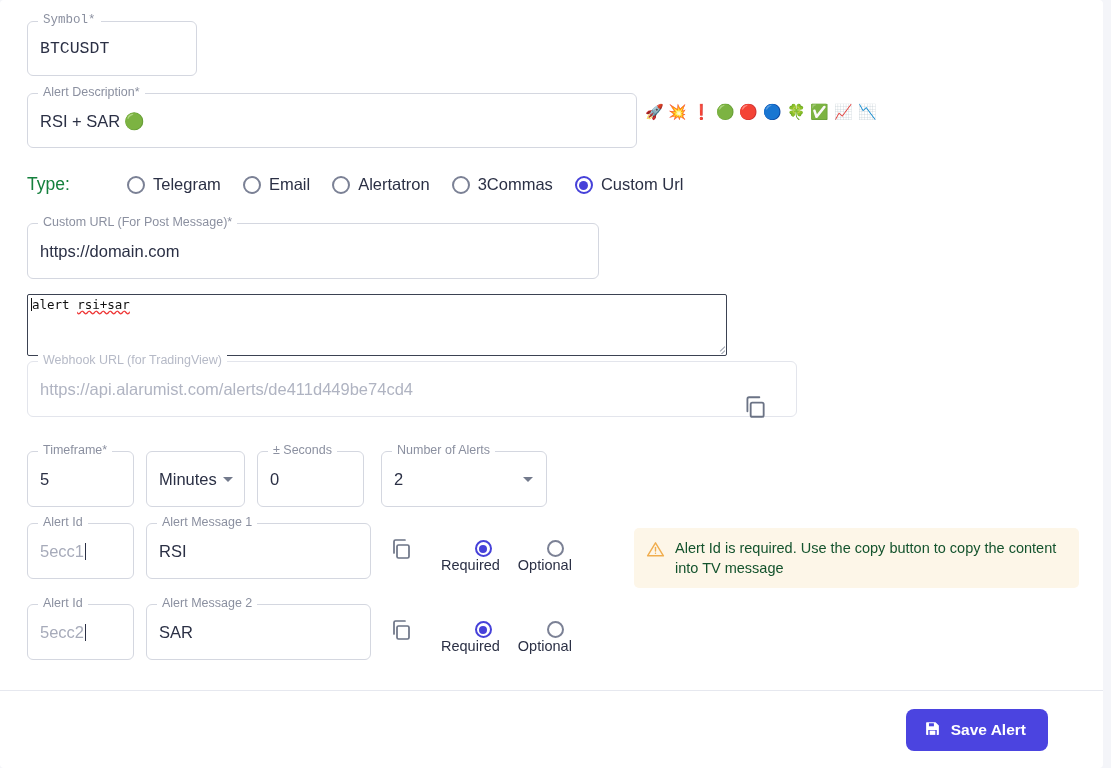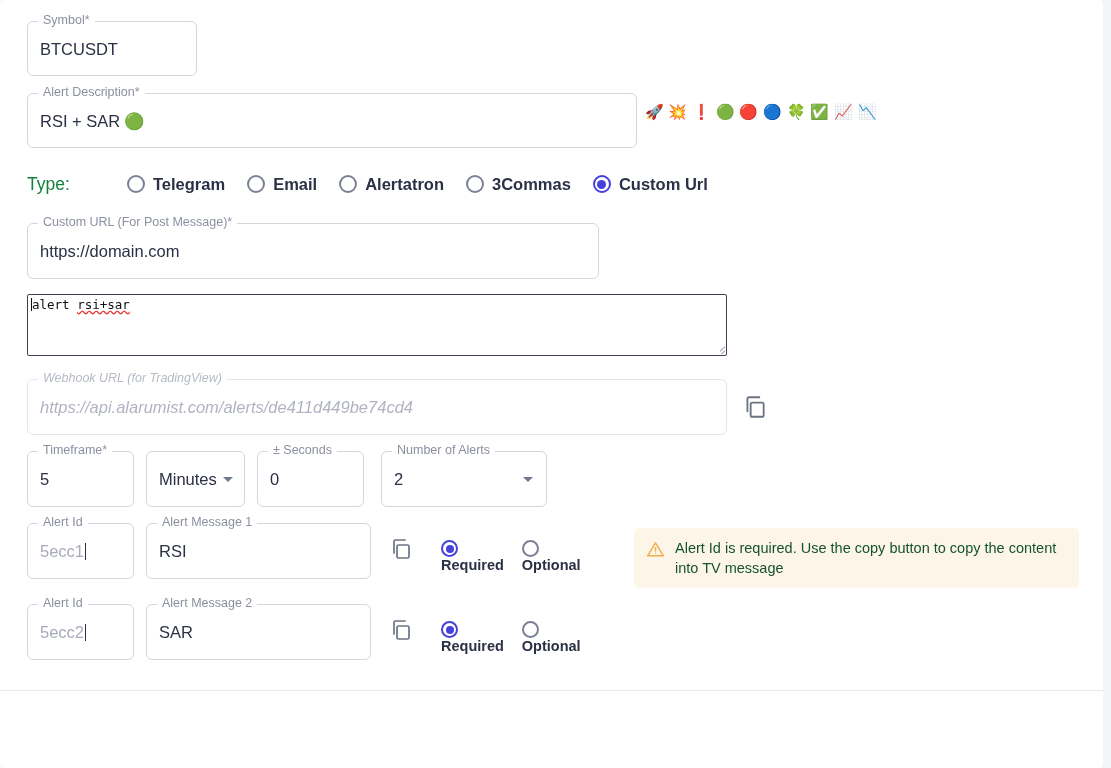--- a/index.html
+++ b/index.html
@@ -86,24 +86,23 @@
   .type-row {
     position: absolute;
     left: 27px; top: 174px;
     display: flex; align-items: center;
   }
   .type-label {
     font-size: 17.5px; color: #15803d;
     width: 100px;
   }
   .radio-item {
-    display: flex; align-items: flex-start;
+    display: flex; align-items: flex-end;
     margin-right: 22px;
     cursor: pointer;
-    font-weight: bold;
   }
   .radio {
     width: 18px; height: 18px;
     border: 2px solid #7b8195;
     border-radius: 50%;
     margin-right: 8px;
     position: relative;
     flex: none;
   }
   .radio.on { border-color: #4641d9; }
@@ -219,21 +218,21 @@
   .ro-group .radio { width: 17px; height: 17px; }
   .ro-group .radio.on::after { width: 8px; height: 8px; margin: -4px 0 0 -4px; }
   .ro-group .radio-text { font-size: 14.5px; }
 </style>
 </head>
 <body>
 
 <div class="card">
   <div class="form-area">
 
-    <div class="field" style="left:27px; top:21px; width:170px; height:55px;">
+    <div class="field" style="left:27px; top:21px; width:170px; height:55px;font-family:Liberation Mono, monospace;">
       <div class="box"></div>
       <div class="legend">
         <span>Symbol</span><span class="req">*</span>
       </div>
       <div class="val">BTCUSDT</div>
     </div>
 
     <div class="field" style="left:27px; top:93px; width:610px; height:55px;">
       <div class="box"></div>
       <div class="legend">
@@ -289,21 +288,21 @@
 
     <div class="ta-wrap">
       <span class="ta-caret"></span>
       <div class="ta-text"><span>alert </span><span class="sp">rsi+sar</span></div>
       <div class="ta-grip">
           <i></i>
           <i></i>
         </div>
     </div>
 
-    <div class="field disabled" style="left:27px; top:379px; width:700px; height:56px;font-style:italic;">
+    <div class="field disabled" style="left:27px; top:361px; width:770px; height:56px;">
       <div class="box"></div>
       <div class="legend">Webhook URL (for TradingView)</div>
       <div class="val placeholder">https://api.alarumist.com/alerts/de411d449be74cd4</div>
     </div>
 
     <span class="copy-icon" style="left:742px; top:394px;">
       <svg width="26" height="26" viewBox="0 0 24 24" fill="none" stroke="#6b7385" stroke-width="1.7" stroke-linecap="round" stroke-linejoin="round">
         <rect x="8" y="8" width="12" height="13" rx="1.5"></rect>
         <path d="M5 16V4.5A1.5 1.5 0 0 1 6.5 3H16"></path>
       </svg>
@@ -404,13 +403,25 @@
       <div class="radio-item">
         <span class="radio"></span>
         <span class="radio-text">Optional</span>
       </div>
     </div>
 
   </div>
 
   <div class="divider"></div>
 
+  <div class="footer">
+    <button class="save-btn">
+      <span>
+        <svg width="17" height="17" viewBox="0 0 24 24" fill="#ffffff">
+          <path d="M4 3h12.2L21 7.8V20a1 1 0 0 1-1 1h-2v-7H6v7H4a1 1 0 0 1-1-1V4a1 1 0 0 1 1-1z"></path>
+          <rect x="8" y="15" width="8" height="6"></rect>
+          <rect x="7" y="4.6" width="7" height="4.3" fill="#4b44e0"></rect>
+        </svg>
+      </span>
+      <span>Save Alert</span>
+    </button>
+  </div>
 </div>
 
 </body></html>

